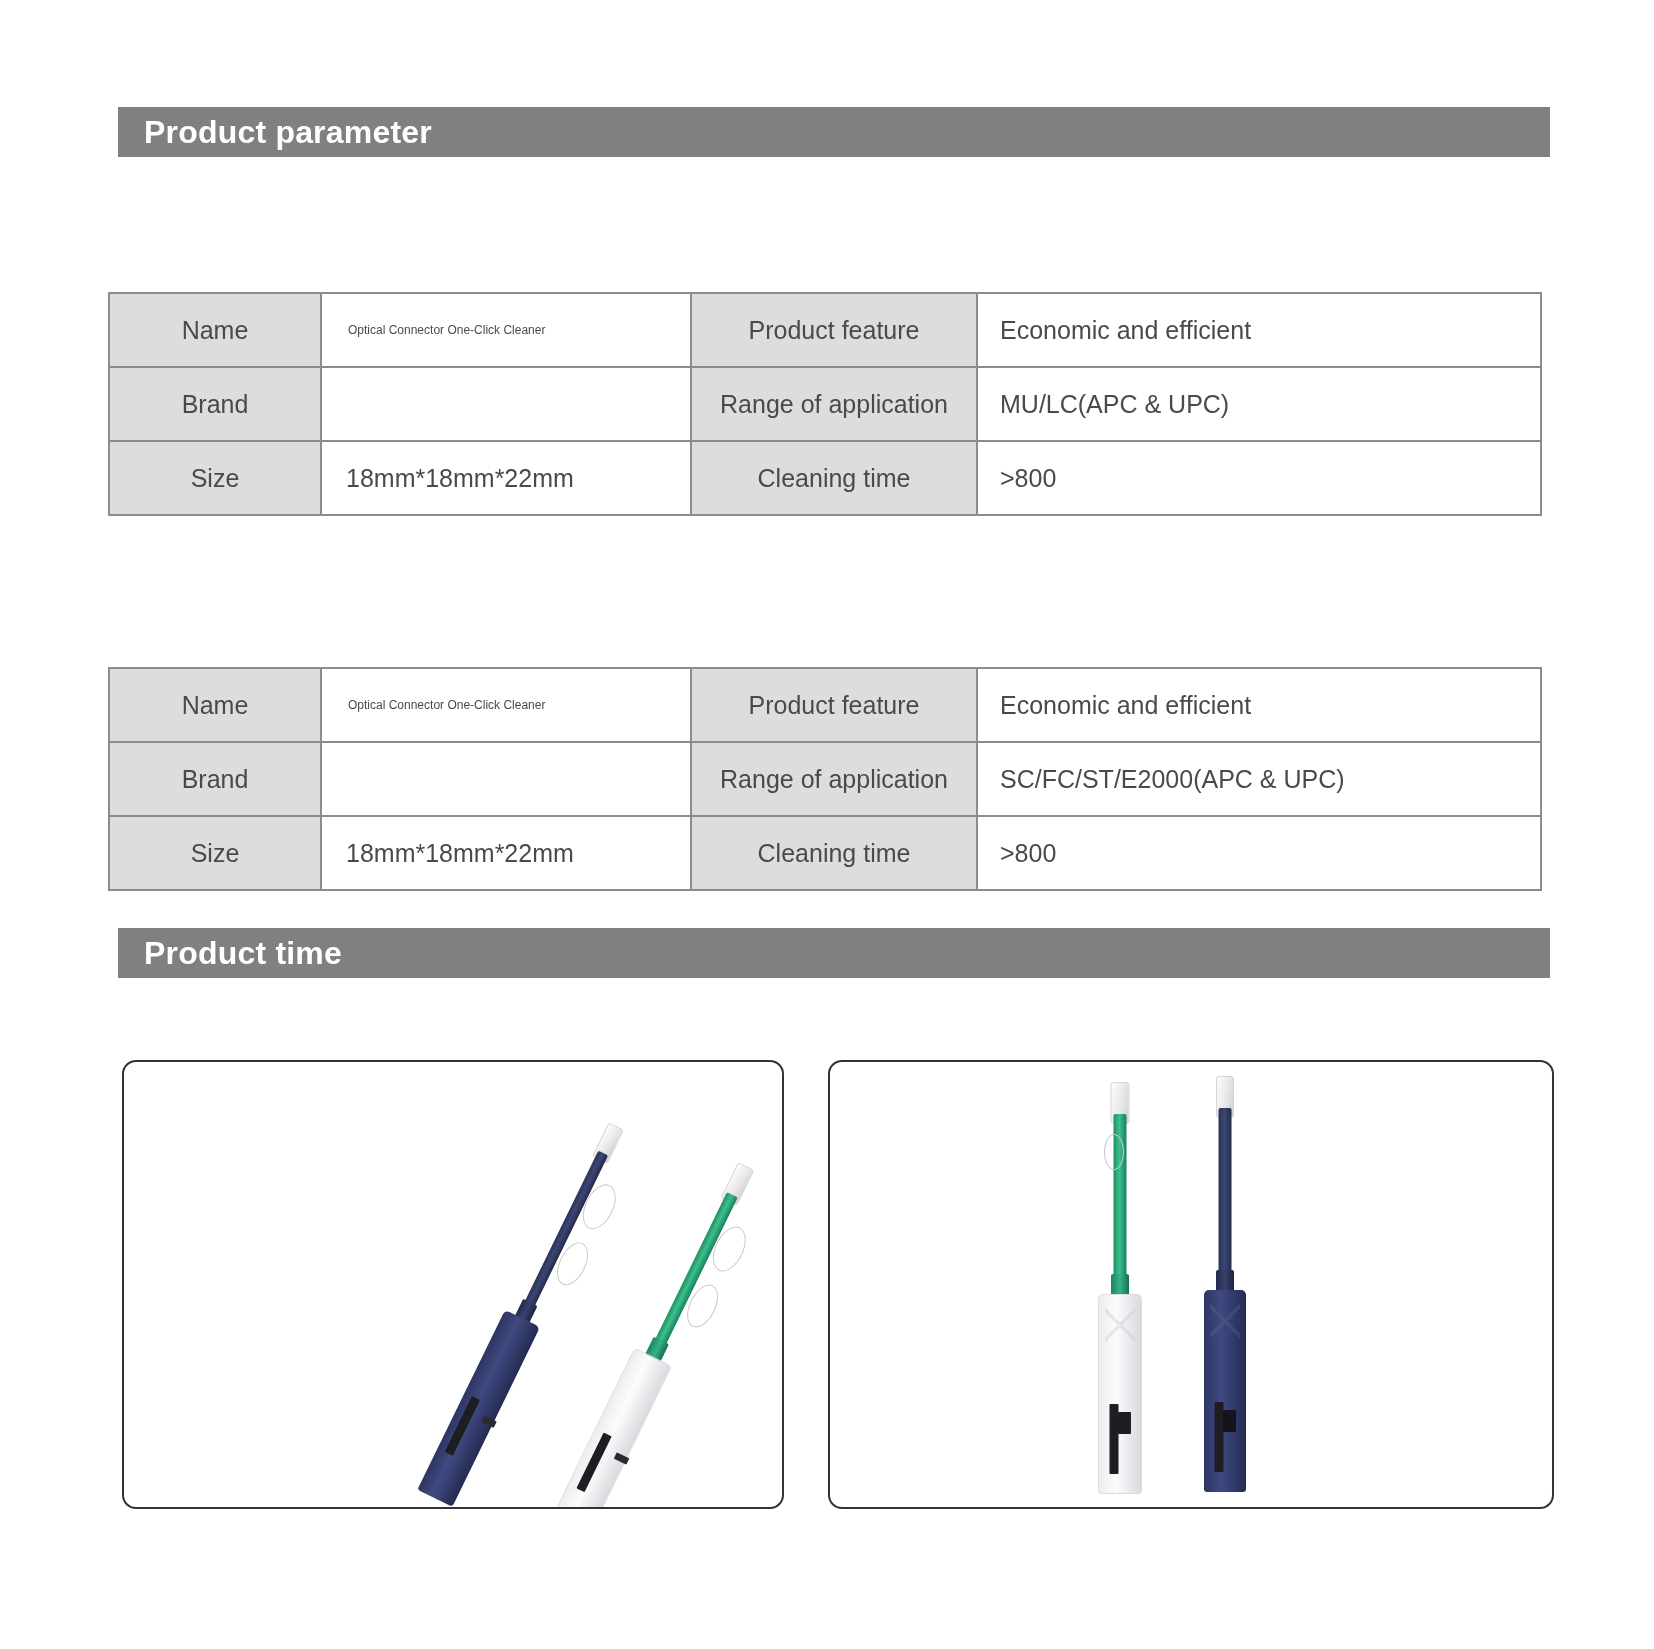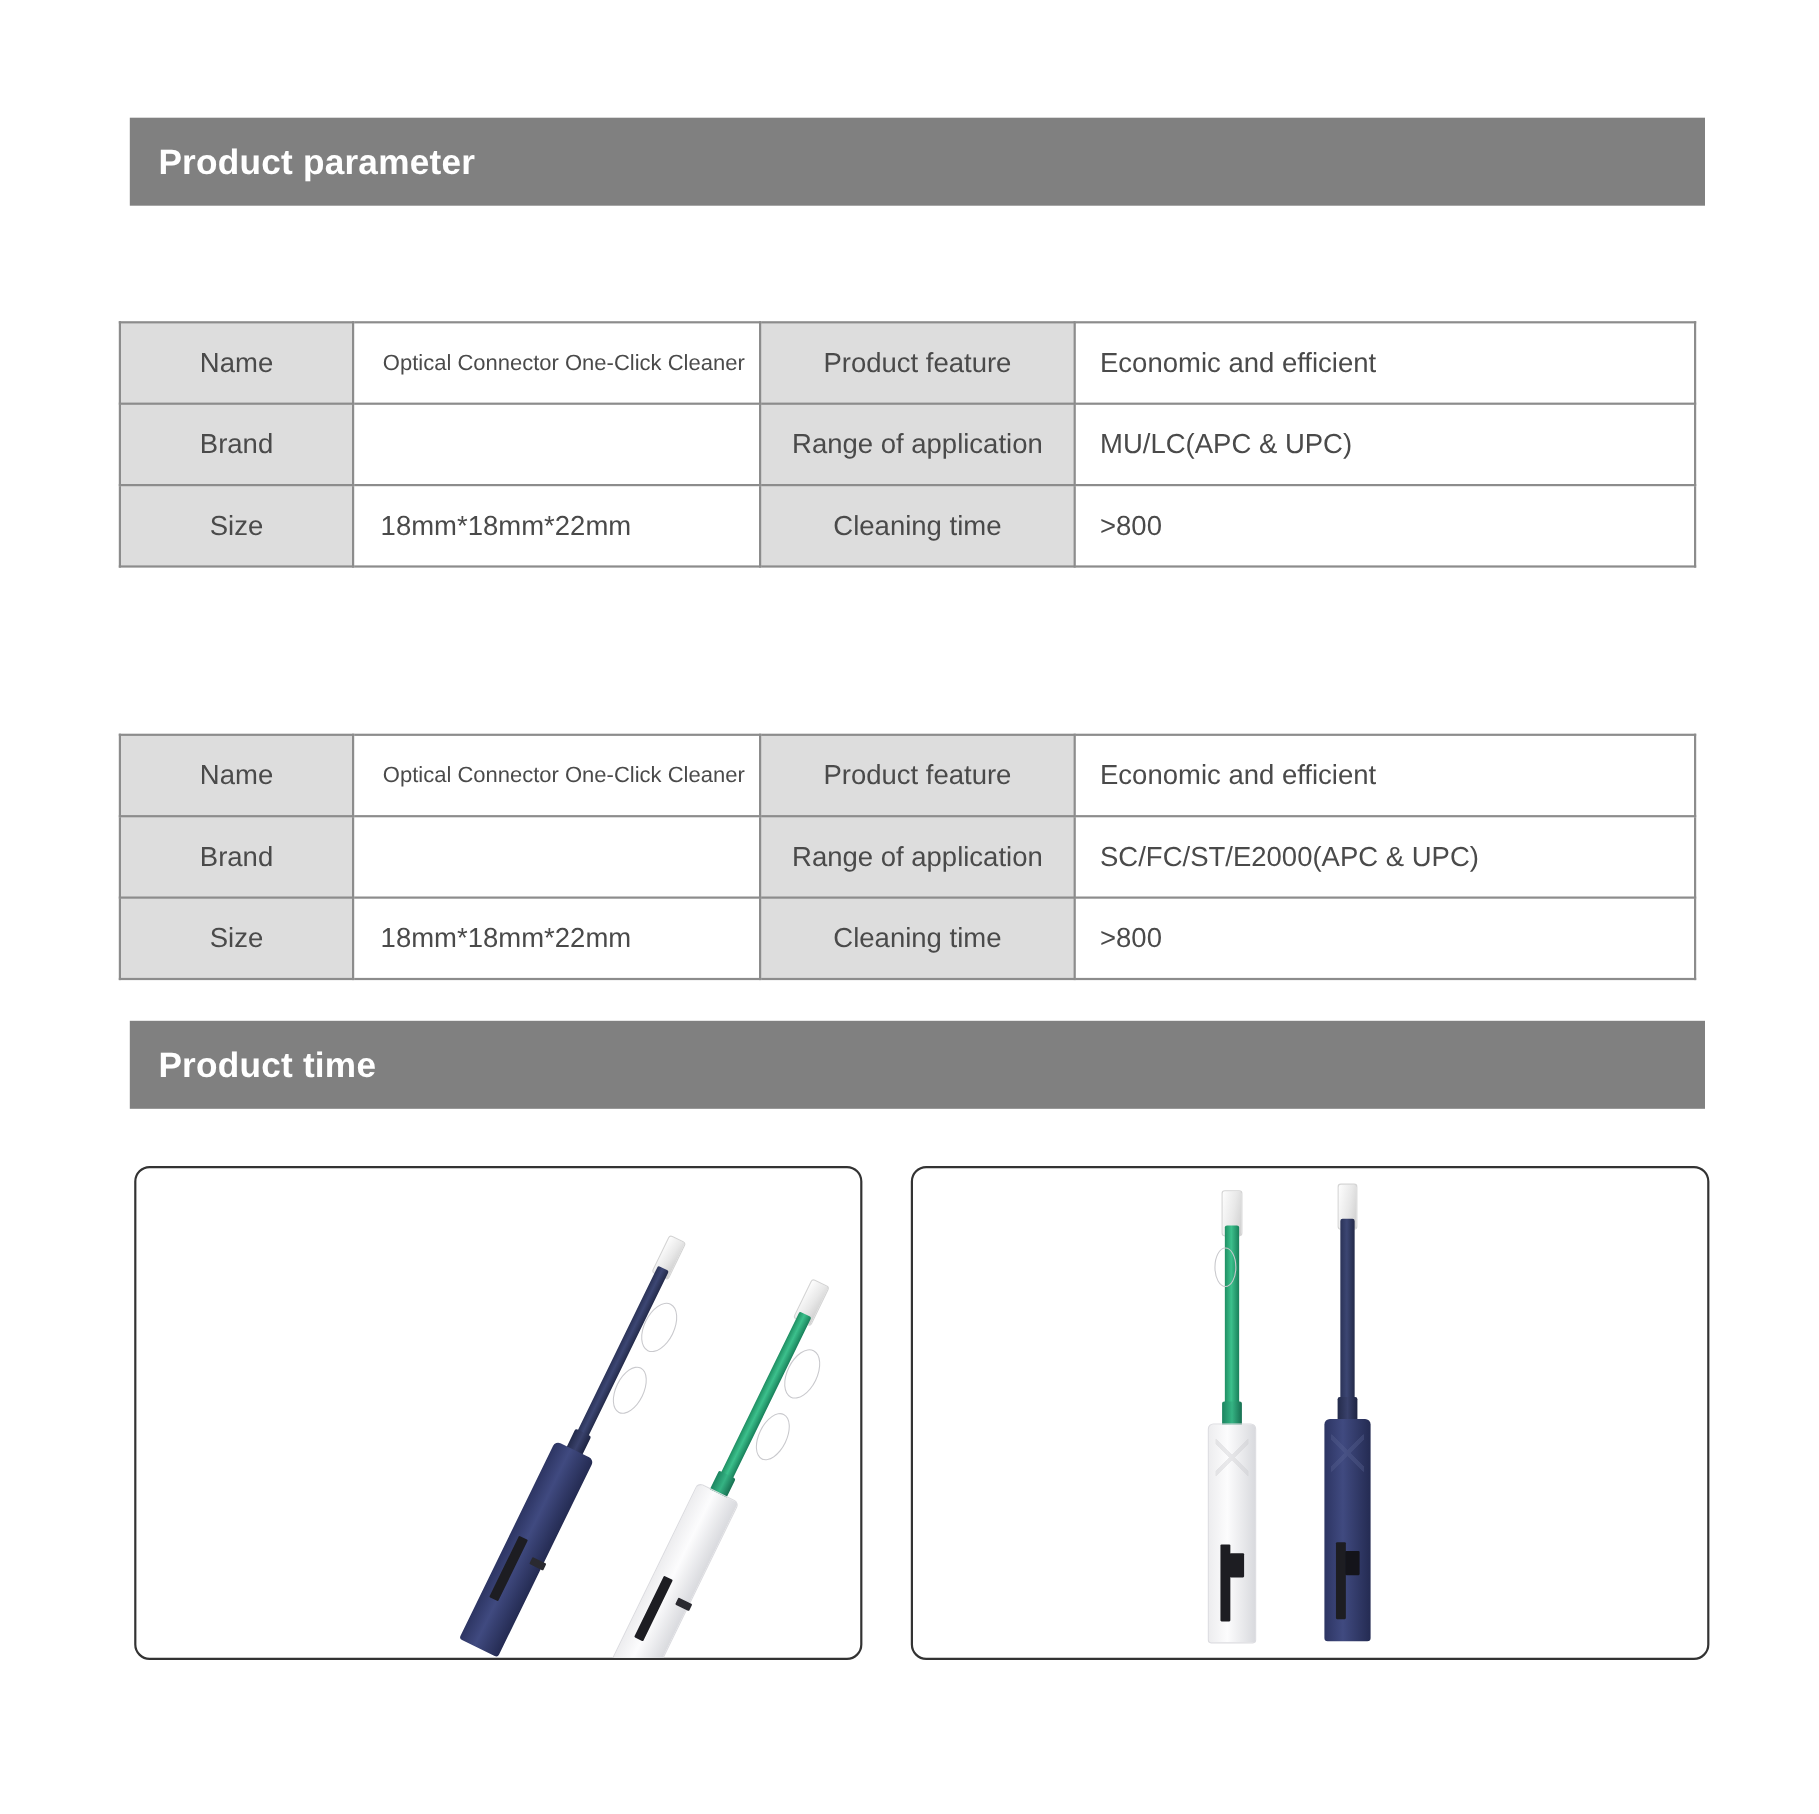--- a/index.html
+++ b/index.html
@@ -15,21 +15,21 @@
     color: #3a3a3a;
     position: relative;
     overflow: hidden;
   }
 
   
   .section-bar {
     position: absolute;
     left: 118px;
     width: 1432px;
-    height: 80px;
+    height: 50px;
     background: #808080;
     display: flex;
     align-items: center;
   }
   .section-bar .section-title {
     color: #ffffff;
     font-size: 32px;
     font-weight: bold;
     letter-spacing: 0.2px;
     padding-left: 26px;
@@ -60,21 +60,21 @@
   .spec-table td.label {
     background: #dddddd;
     text-align: center;
   }
   .spec-table td.value {
     background: #ffffff;
     text-align: left;
     padding-left: 22px;
   }
   .spec-table td.value.small {
-    font-size: 20px;
+    font-size: 12px;
     padding-left: 26px;
     color: #4a4a4a;
   }
   .spec-table td.value.center {
     text-align: left;
     padding-left: 24px;
   }
   .col-a { width: 212px; }
   .col-b { width: 370px; }
   .col-c { width: 286px; }

